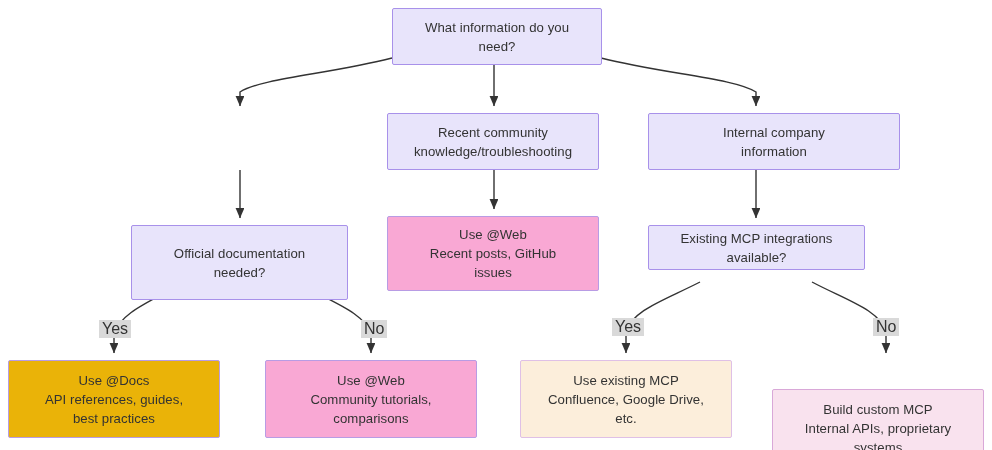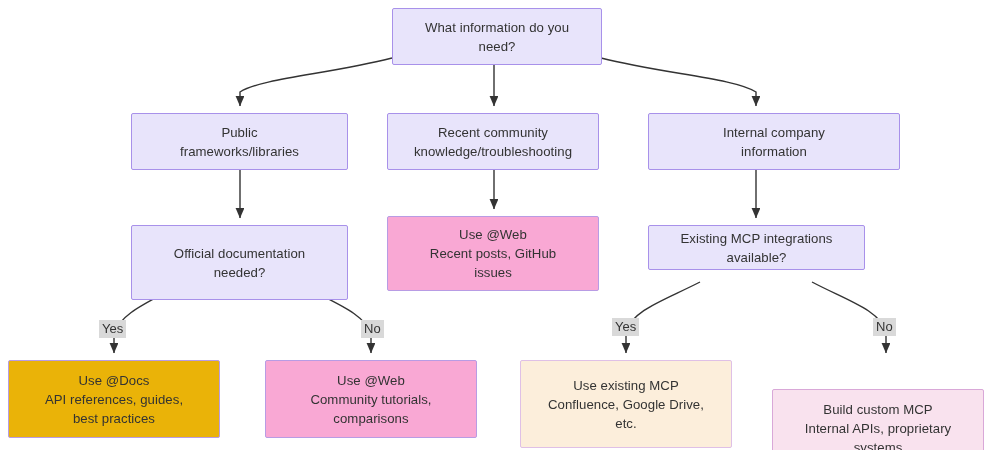--- a/index.html
+++ b/index.html
@@ -51,21 +51,21 @@
   .fill-purple  { background: #e8e4fb; border-color: #a891ea; }
   .fill-green   { background: #f9a8d4; border-color: #b89ce4; }
   .fill-blue    { background: #eab308; border-color: #b89ce4; }
   .fill-orange  { background: #fceedb; border-color: #dfc0e6; }
   .fill-pink    { background: #f9e2ee; border-color: #d9a8d8; margin-top: 29px; }
 
   .edge-label {
     position: absolute;
     background: #d9d9d9;
     color: #333333;
-    font-size: 13px;
+    font-size: 16px;
     line-height: 15px;
     padding: 1px 3px 2px 3px;
     white-space: nowrap;
   }
 </style>
 </head>
 <body>
 
 <div id="flowchart-root">
 
@@ -93,22 +93,20 @@
     <path class="edge-path" marker-end="url(#arrowhead)" d="M 296,282 C 331,302 364,312 371,334 L 371,353"></path>
 
     <path class="edge-path" marker-end="url(#arrowhead)" d="M 700,282 C 665,300 632,310 626,332 L 626,353"></path>
 
     <path class="edge-path" marker-end="url(#arrowhead)" d="M 812,282 C 846,300 880,310 886,332 L 886,353"></path>
   </svg>
 
   <div class="node fill-purple" style="left:392px;top:8px;width:210px;height:57px;">What information do you
 need?</div>
 
-  <div class="node fill-purple" style="left:131px;top:113px;width:217px;height:57px;">Public
-frameworks/libraries</div>
 
   <div class="node fill-purple" style="left:387px;top:113px;width:212px;height:57px;">Recent community
 knowledge/troubleshooting</div>
 
   <div class="node fill-purple" style="left:648px;top:113px;width:252px;height:57px;">Internal company
 information</div>
 
   <div class="node fill-purple" style="left:131px;top:225px;width:217px;height:75px;">Official documentation
 needed?</div>
 
@@ -120,21 +118,21 @@
 available?</div>
 
   <div class="node fill-blue" style="left:8px;top:360px;width:212px;height:78px;">Use @Docs
 API references, guides,
 best practices</div>
 
   <div class="node fill-green" style="left:265px;top:360px;width:212px;height:78px;">Use @Web
 Community tutorials,
 comparisons</div>
 
-  <div class="node fill-orange" style="left:520px;top:360px;width:212px;height:88px;">Use existing MCP
+  <div class="node fill-orange" style="left:520px;top:360px;width:212px;height:78px;">Use existing MCP
 Confluence, Google Drive,
 etc.</div>
 
   <div class="node fill-pink" style="left:772px;top:360px;width:212px;height:78px;">Build custom MCP
 Internal APIs, proprietary
 systems</div>
 
   <div class="edge-label" style="left:99px;top:320px;">Yes</div>
 
   <div class="edge-label" style="left:361px;top:320px;">No</div>

